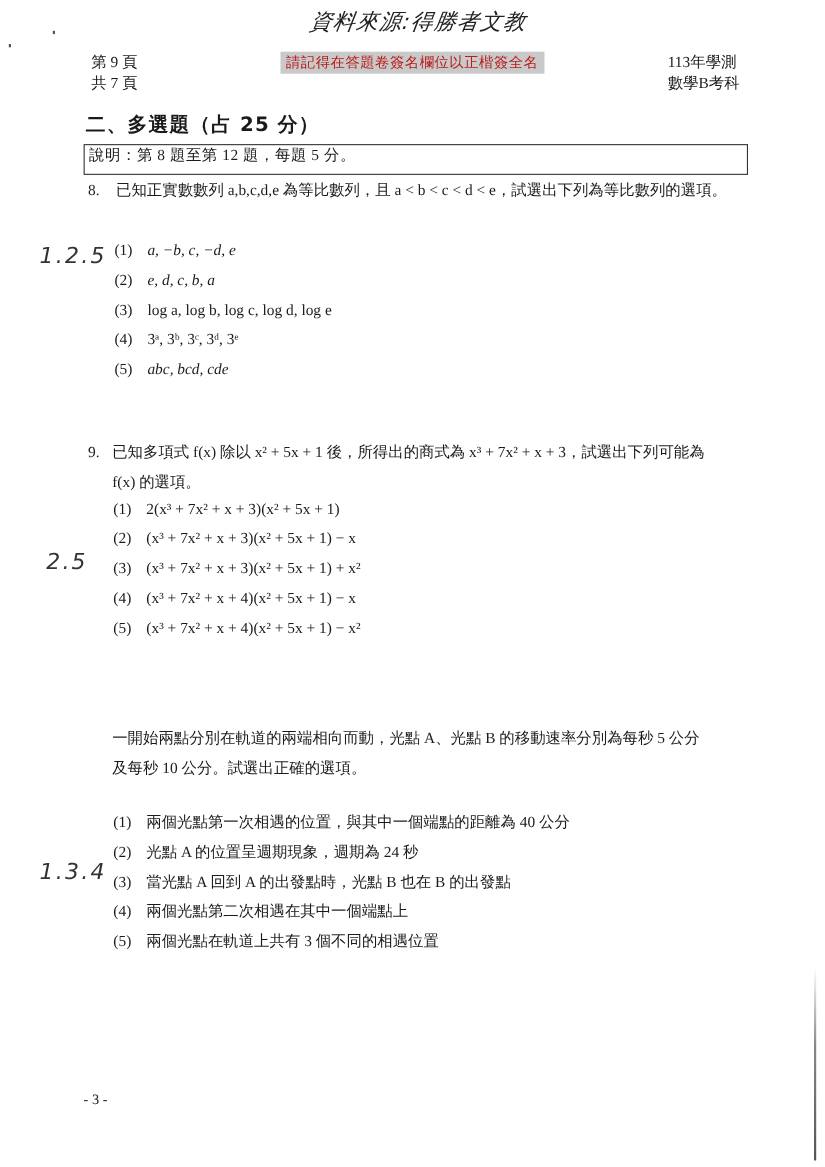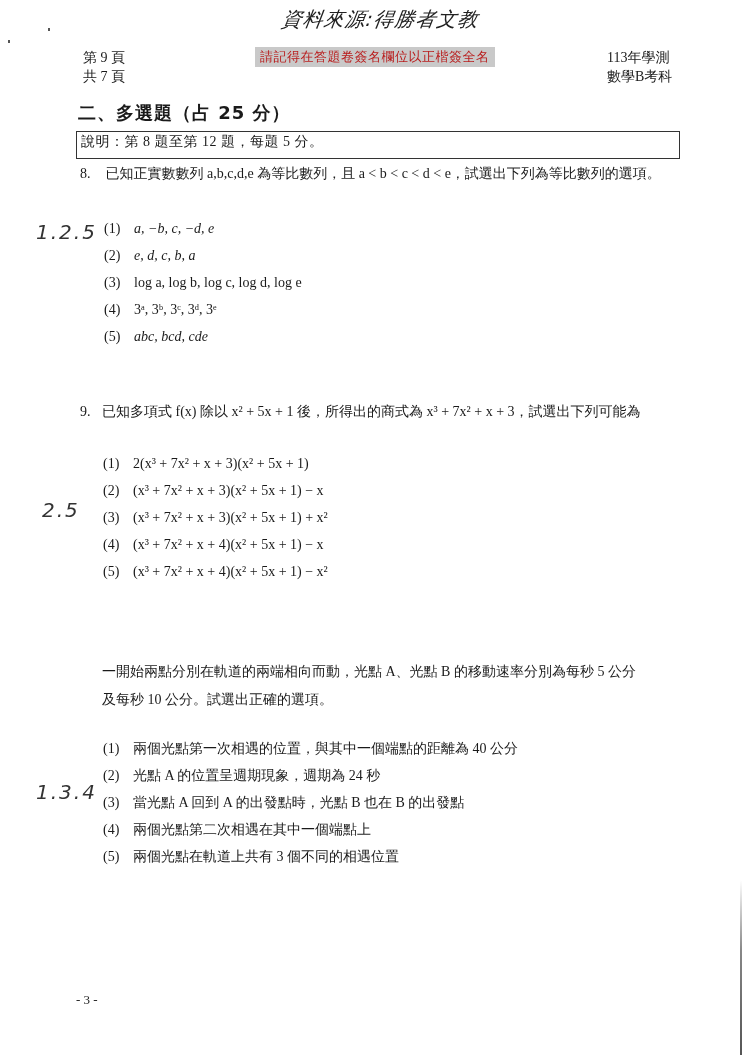--- a/index.html
+++ b/index.html
@@ -73,20 +73,21 @@
 <div class="abs" style="left:104px;top:193px;margin-top:22px;">
   <div class="opt"><span class="opt-label">(1)</span><span class="math">a, −b, c, −d, e</span></div>
   <div class="opt"><span class="opt-label">(2)</span><span class="math">e, d, c, b, a</span></div>
   <div class="opt"><span class="opt-label">(3)</span><span>log a, log b, log c, log d, log e</span></div>
   <div class="opt"><span class="opt-label">(4)</span><span>3ᵃ, 3ᵇ, 3ᶜ, 3ᵈ, 3ᵉ</span></div>
   <div class="opt"><span class="opt-label">(5)</span><span class="math">abc, bcd, cde</span></div>
 </div>
 
 <div class="abs q-stem" style="left:80px;top:398px;">
   <div><span class="q-num">9.</span><span>已知多項式 f(x) 除以 x² + 5x + 1 後，所得出的商式為 x³ + 7x² + x + 3，試選出下列可能為</span></div>
+  <div style="padding-left:22px;">f(x) 的選項。</div>
 </div>
 <div class="abs hand" style="left:42px;top:498px;">2.5</div>
 <div class="abs" style="left:103px;top:450px;">
   <div class="opt"><span class="opt-label">(1)</span><span>2(x³ + 7x² + x + 3)(x² + 5x + 1)</span></div>
   <div class="opt"><span class="opt-label">(2)</span><span>(x³ + 7x² + x + 3)(x² + 5x + 1) − x</span></div>
   <div class="opt"><span class="opt-label">(3)</span><span>(x³ + 7x² + x + 3)(x² + 5x + 1) + x²</span></div>
   <div class="opt"><span class="opt-label">(4)</span><span>(x³ + 7x² + x + 4)(x² + 5x + 1) − x</span></div>
   <div class="opt"><span class="opt-label">(5)</span><span>(x³ + 7x² + x + 4)(x² + 5x + 1) − x²</span></div>
 </div>
 

